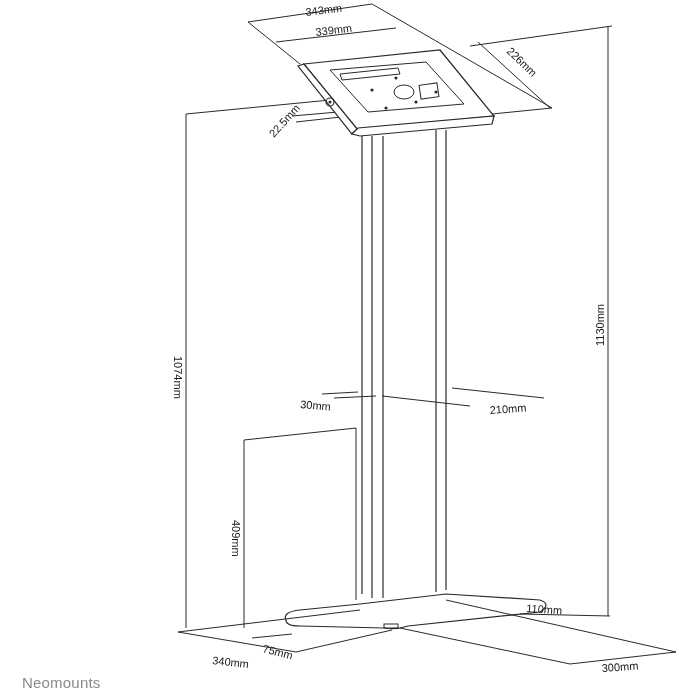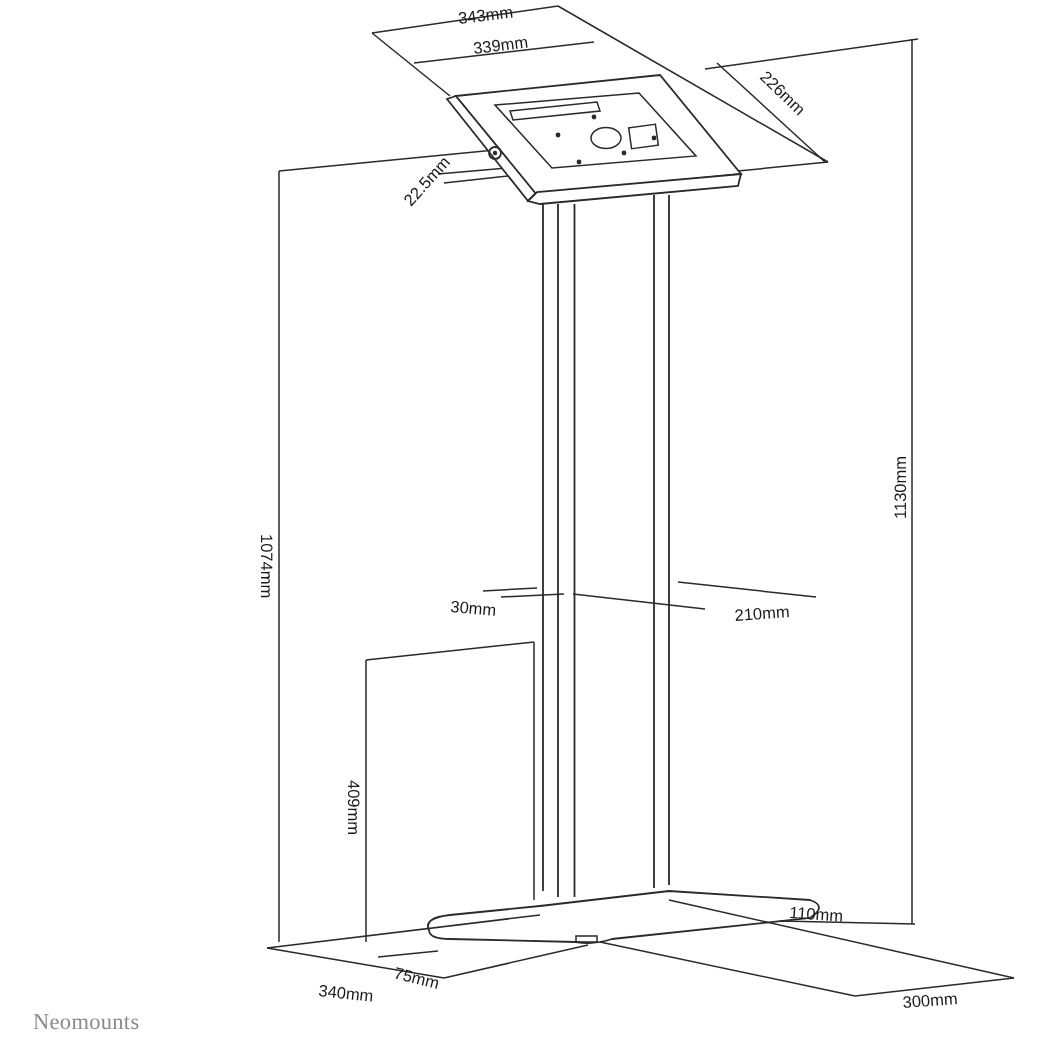--- a/index.html
+++ b/index.html
@@ -2,21 +2,21 @@
 <html><head>
 <meta charset="utf-8">
 <style>
   html, body { margin: 0; padding: 0; background: #ffffff; }
   #stage { position: relative; width: 700px; height: 700px; background: #ffffff; overflow: hidden; }
   svg { position: absolute; left: 0; top: 0; }
   .ln { stroke: #2a2a2a; stroke-width: 1; fill: none; }
   .ln2 { stroke: #2a2a2a; stroke-width: 1.2; fill: none; }
   .fillw { fill: #ffffff; stroke: #2a2a2a; stroke-width: 1.2; }
   .dim { font-family: "Liberation Sans", sans-serif; font-size: 11px; fill: #1a1a1a; }
-  .brand { position: absolute; left: 22px; top: 674px; font-family: Liberation Serif, serif;
+  .brand { position: absolute; left: 22px; top: 674px; font-family: Liberation Sans, sans-serif;
            font-size: 15px; color: #8a8a8a; letter-spacing: 0.2px; }
 </style>
 </head>
 <body>
 
 <div id="stage">
 <svg width="700" height="700" viewBox="0 0 700 700">
 
   <line class="ln" x1="608" y1="26" x2="608" y2="616"></line>
   <line class="ln" x1="470" y1="46" x2="612" y2="26"></line>

